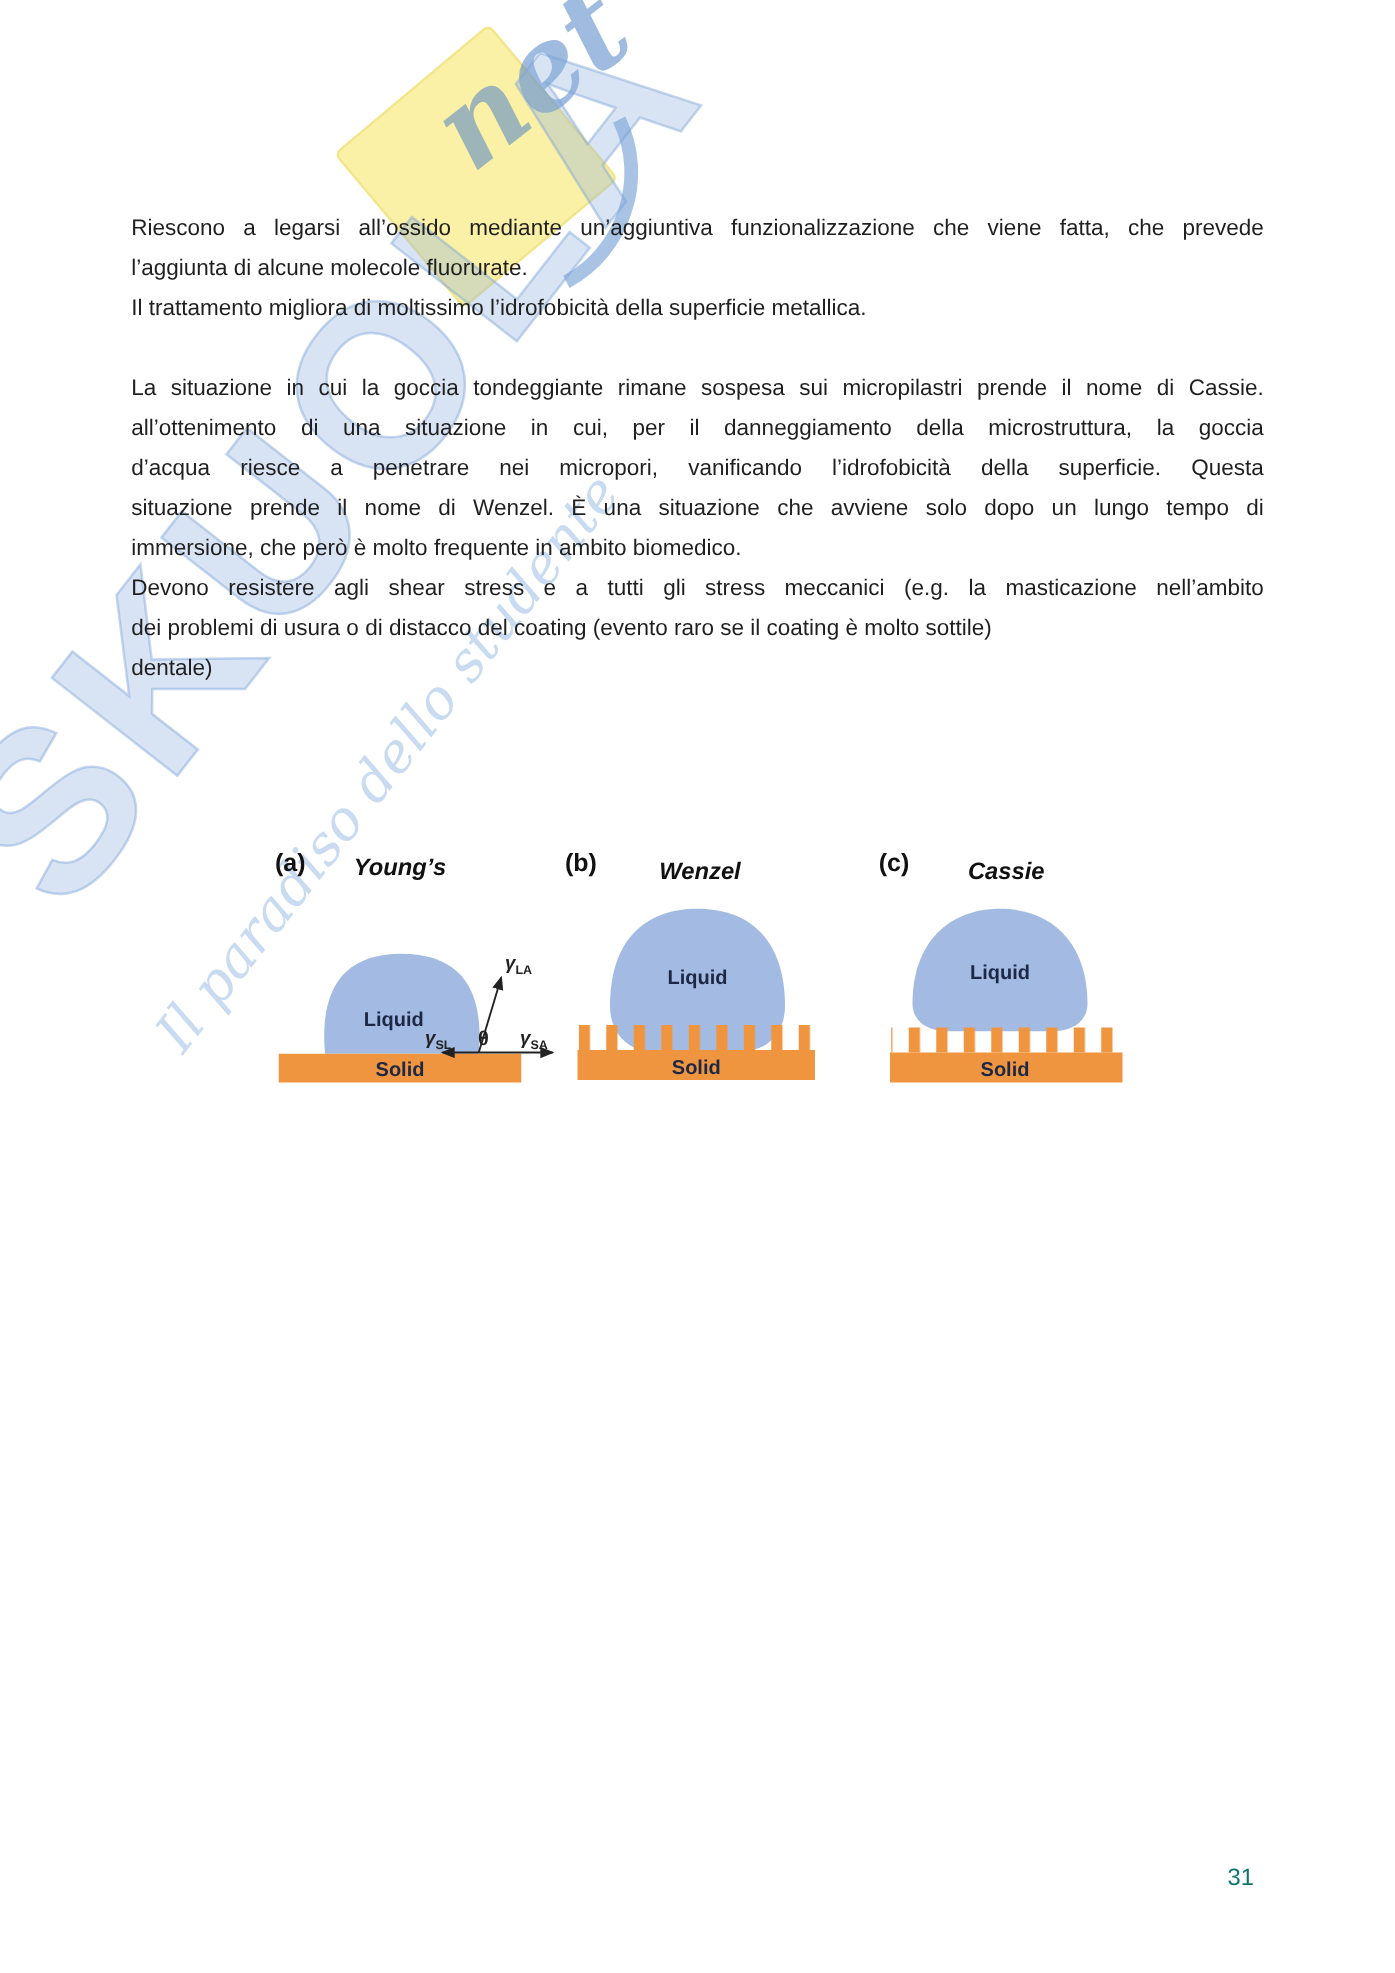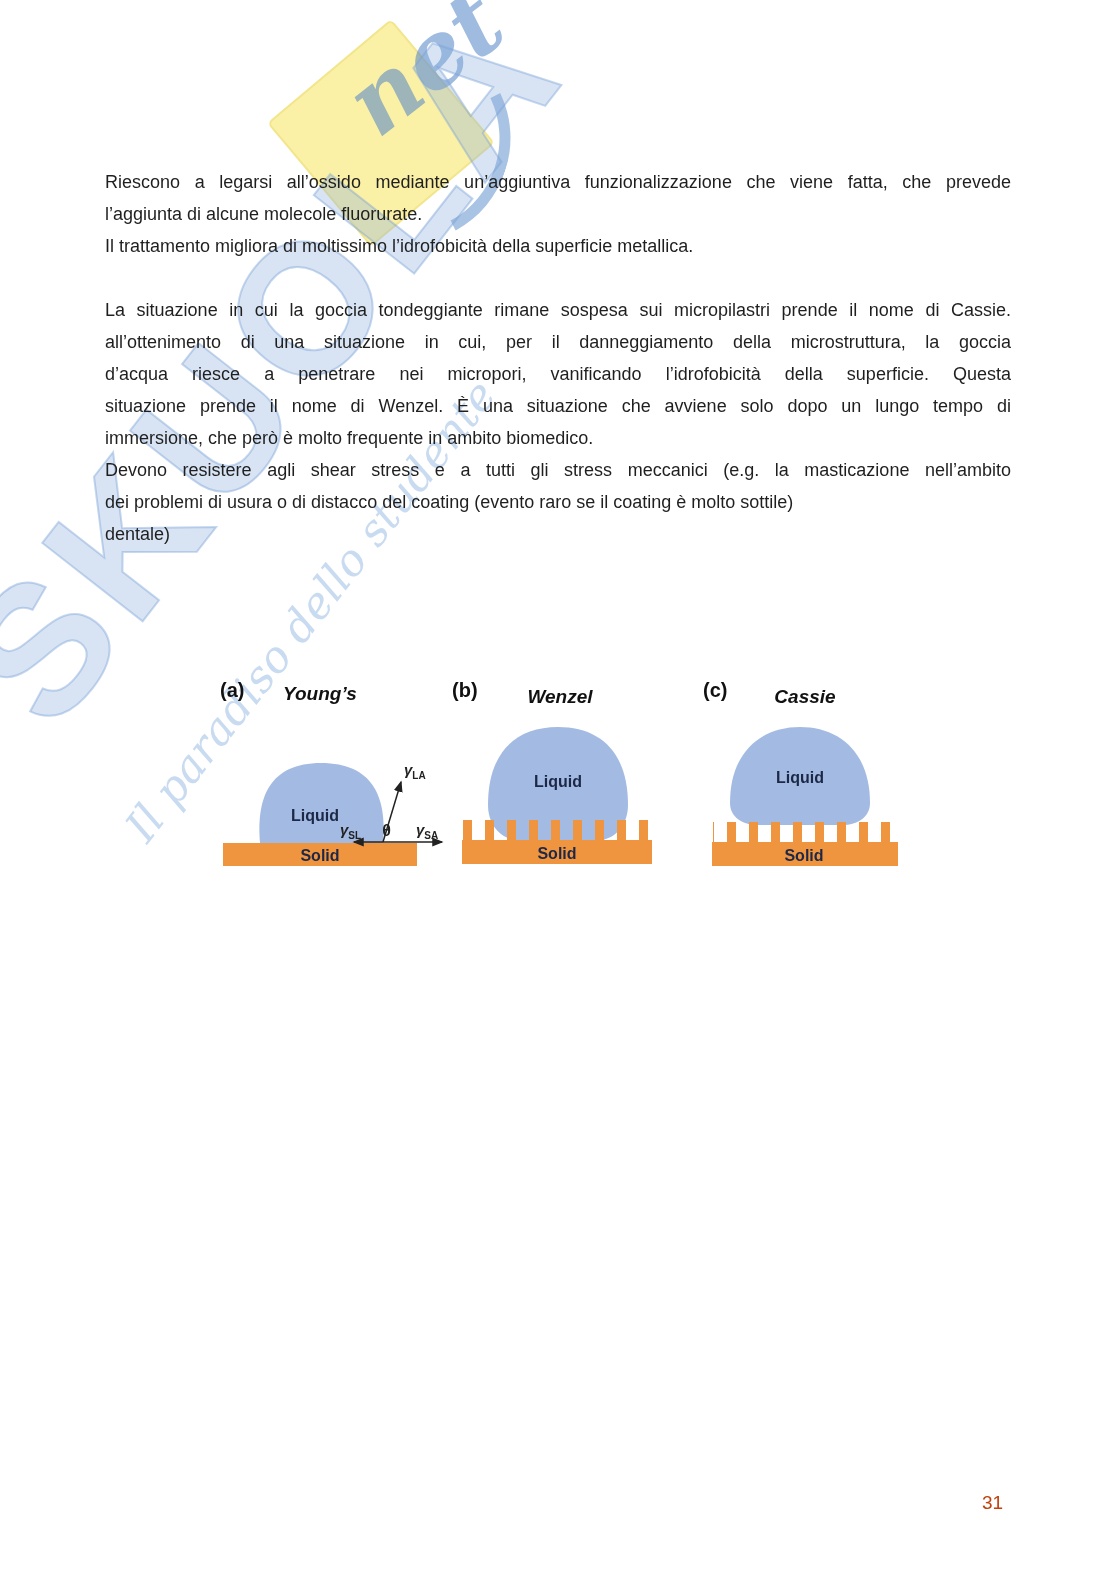--- a/index.html
+++ b/index.html
@@ -89,21 +89,21 @@
   .fig-label { font-size:16px; font-weight:bold; fill:#1D2746; }
   .garr { font-size:15px; font-weight:bold; font-style:italic; fill:#222; }
   .garr .sub { font-size:10px; font-style:normal; }
   .theta { font-size:16px; font-weight:bold; fill:#222; }
   .arrow { stroke:#222; stroke-width:1.5; fill:none; }
 
   
   .page-number {
     position:absolute; z-index:2;
     left:982px; top:1492px;
-    font-size:19px; color:#c2410c;
+    font-size:19px; color:#0f766e;
   }
 </style>
 </head>
 <body>
 
 <div class="wm wm-square"></div>
 <div class="wm wm-swoosh"></div>
 <div class="wm wm-net">net</div>
 <div class="wm wm-brand">SKUOLA</div>
 <div class="wm wm-tagline">Il paradiso dello studente</div>

